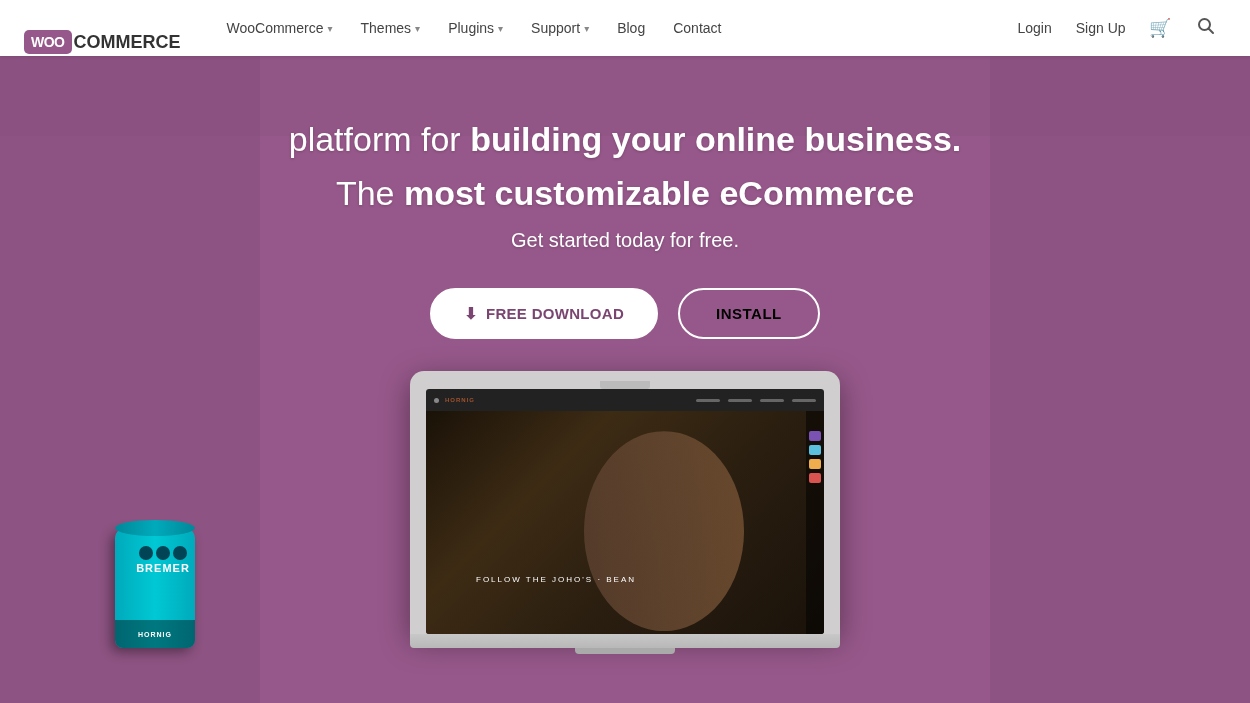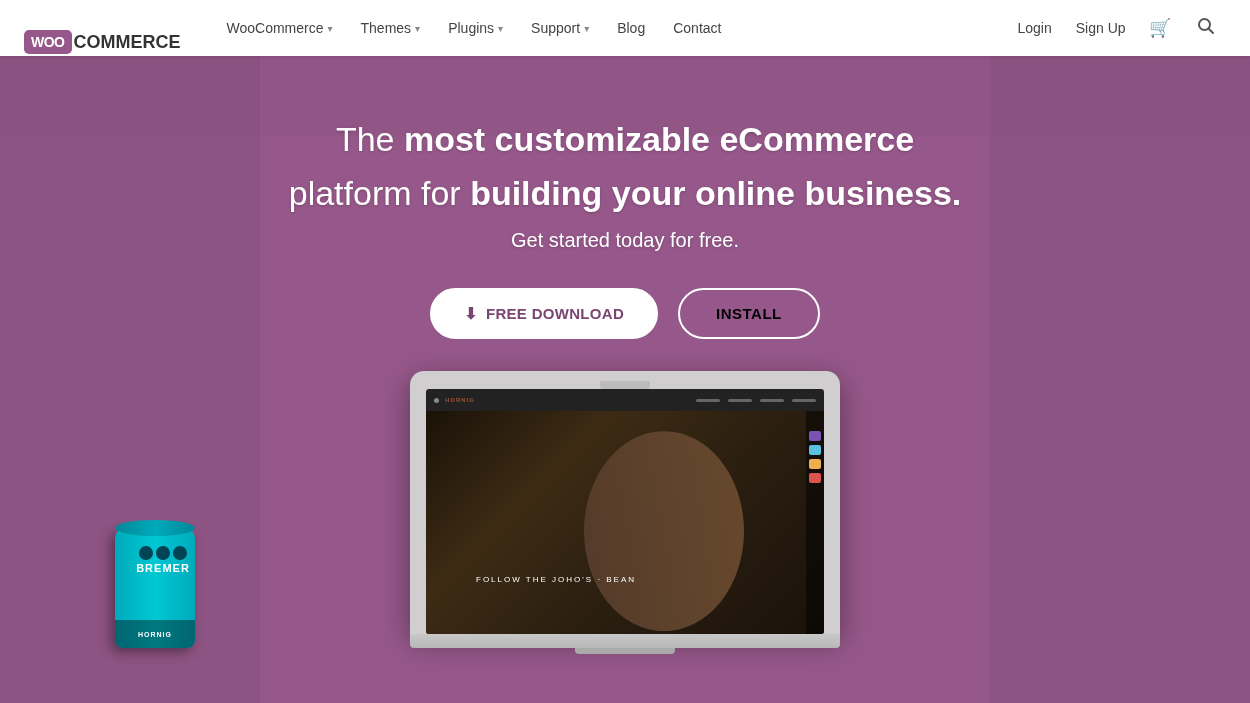--- a/index.html
+++ b/index.html
@@ -466,24 +466,24 @@
   <div class="hero-bg"></div>
 
   <div class="hero-bg-shapes">
     <div class="shape-left-wall"></div>
     <div class="shape-right-wall"></div>
     <div class="shape-ceiling"></div>
   </div>
 
   <div class="hero-content">
     <p class="hero-tagline">
-      <span>The </span><strong>most customizable eCommerce</strong>
+      <span>platform for </span><strong>building your online business.</strong>
     </p>
     <p class="hero-tagline">
-      <span>platform for </span><strong>building your online business.</strong>
+      <span>The </span><strong>most customizable eCommerce</strong>
     </p>
     <p class="hero-sub">Get started today for free.</p>
 
     <div class="hero-buttons">
       <button class="btn-download">
         <span class="dl-icon">⬇</span>
         <span>FREE DOWNLOAD</span>
       </button>
       <button class="btn-install">
         <span>INSTALL</span>

